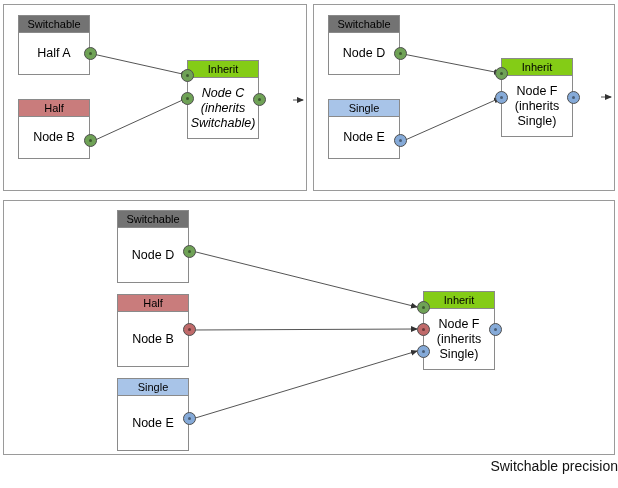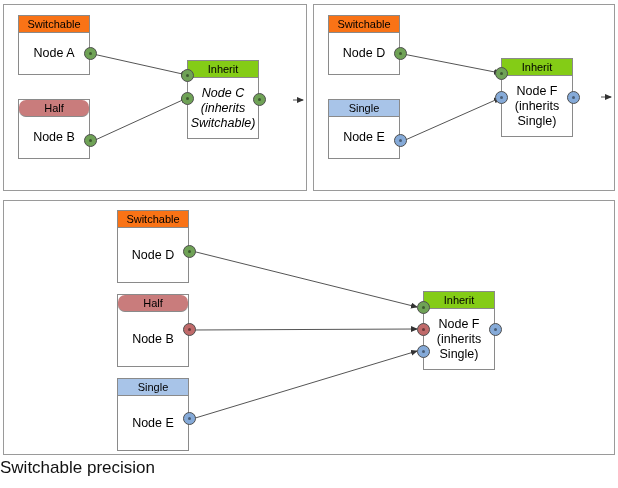--- a/index.html
+++ b/index.html
@@ -30,22 +30,22 @@
     box-sizing:border-box;
     height:17px;
     line-height:16px;
     text-align:center;
     font-size:11px;
     color:#000;
     border-bottom:1px solid #8a8a8a;
     overflow:hidden;
     white-space:nowrap;
   }
-  .hdr-switchable{ background:#f97316; }
-  .hdr-half{       background:#c97c7c;border-radius:7px; }
+  .hdr-switchable{ background:#737373; }
+  .hdr-half{       background:#c97c7c; }
   .hdr-single{     background:#a8c4e8; }
   .hdr-inherit{    background:#84cc16; }
 
   .node-body{
     display:flex;
     align-items:center;
     justify-content:center;
     text-align:center;
     font-size:12.5px;
     color:#000;
@@ -82,43 +82,43 @@
     width:100%;height:100%;
     overflow:visible;
     pointer-events:none;
     z-index:1;
   }
   .wire{ stroke:#555555; stroke-width:1; fill:none; }
 
   #caption{
     position:absolute;
     left:0;top:458px;width:618px;
-    text-align:left;
-    font-size:17px;
+    text-align:right;
+    font-size:14px;
     color:#111;
   }
 </style>
 </head>
 <body>
 
 <div class="panel" id="panel-tl">
   <svg class="wires">
     <defs>
       <marker id="ah1" markerWidth="7" markerHeight="7" refX="6" refY="3" orient="auto">
         <path d="M0,0 L7,3 L0,6 Z" fill="#333"></path>
       </marker>
     </defs>
     <path class="wire" d="M89,49 L183,70" marker-end="url(#ah1)"></path>
     <path class="wire" d="M89,136 L183,93" marker-end="url(#ah1)"></path>
     <path class="wire" d="M289,95 L299,95" marker-end="url(#ah1)"></path>
   </svg>
 
   <div class="node" style="left:14px;top:10px;width:72px;height:60px;">
     <div class="node-hdr hdr-switchable">Switchable</div>
-    <div class="node-body">Node A</div>
+    <div class="node-body">Half A</div>
   </div>
   <div class="port port-green" style="left:80px;top:42px;"></div>
 
   <div class="node" style="left:14px;top:94px;width:72px;height:60px;">
     <div class="node-hdr hdr-half">Half</div>
     <div class="node-body">Node B</div>
   </div>
   <div class="port port-green" style="left:80px;top:129px;"></div>
 
   <div class="node" style="left:183px;top:55px;width:72px;height:79px;">

